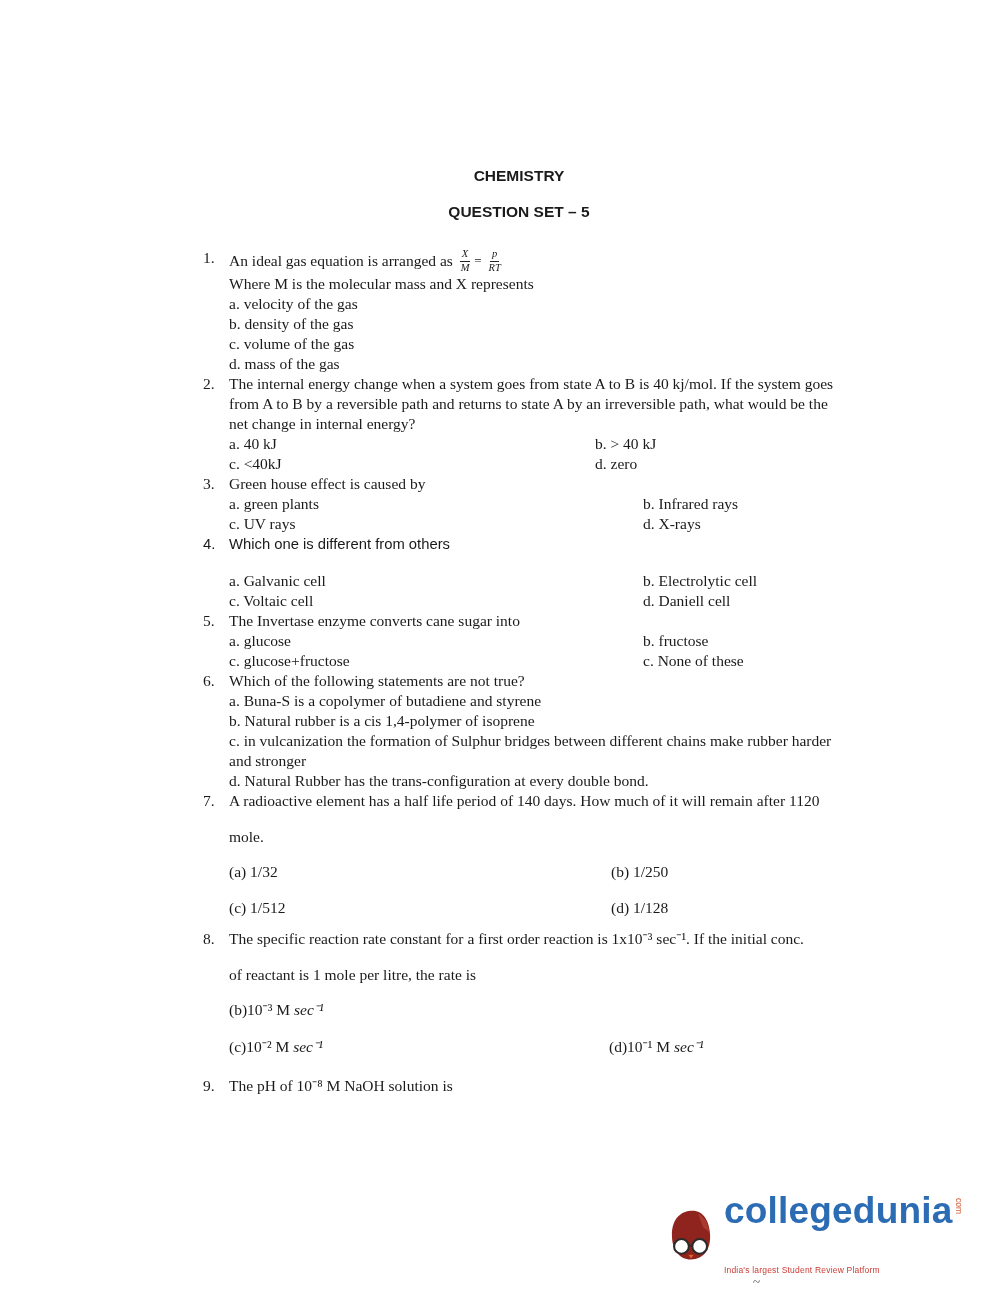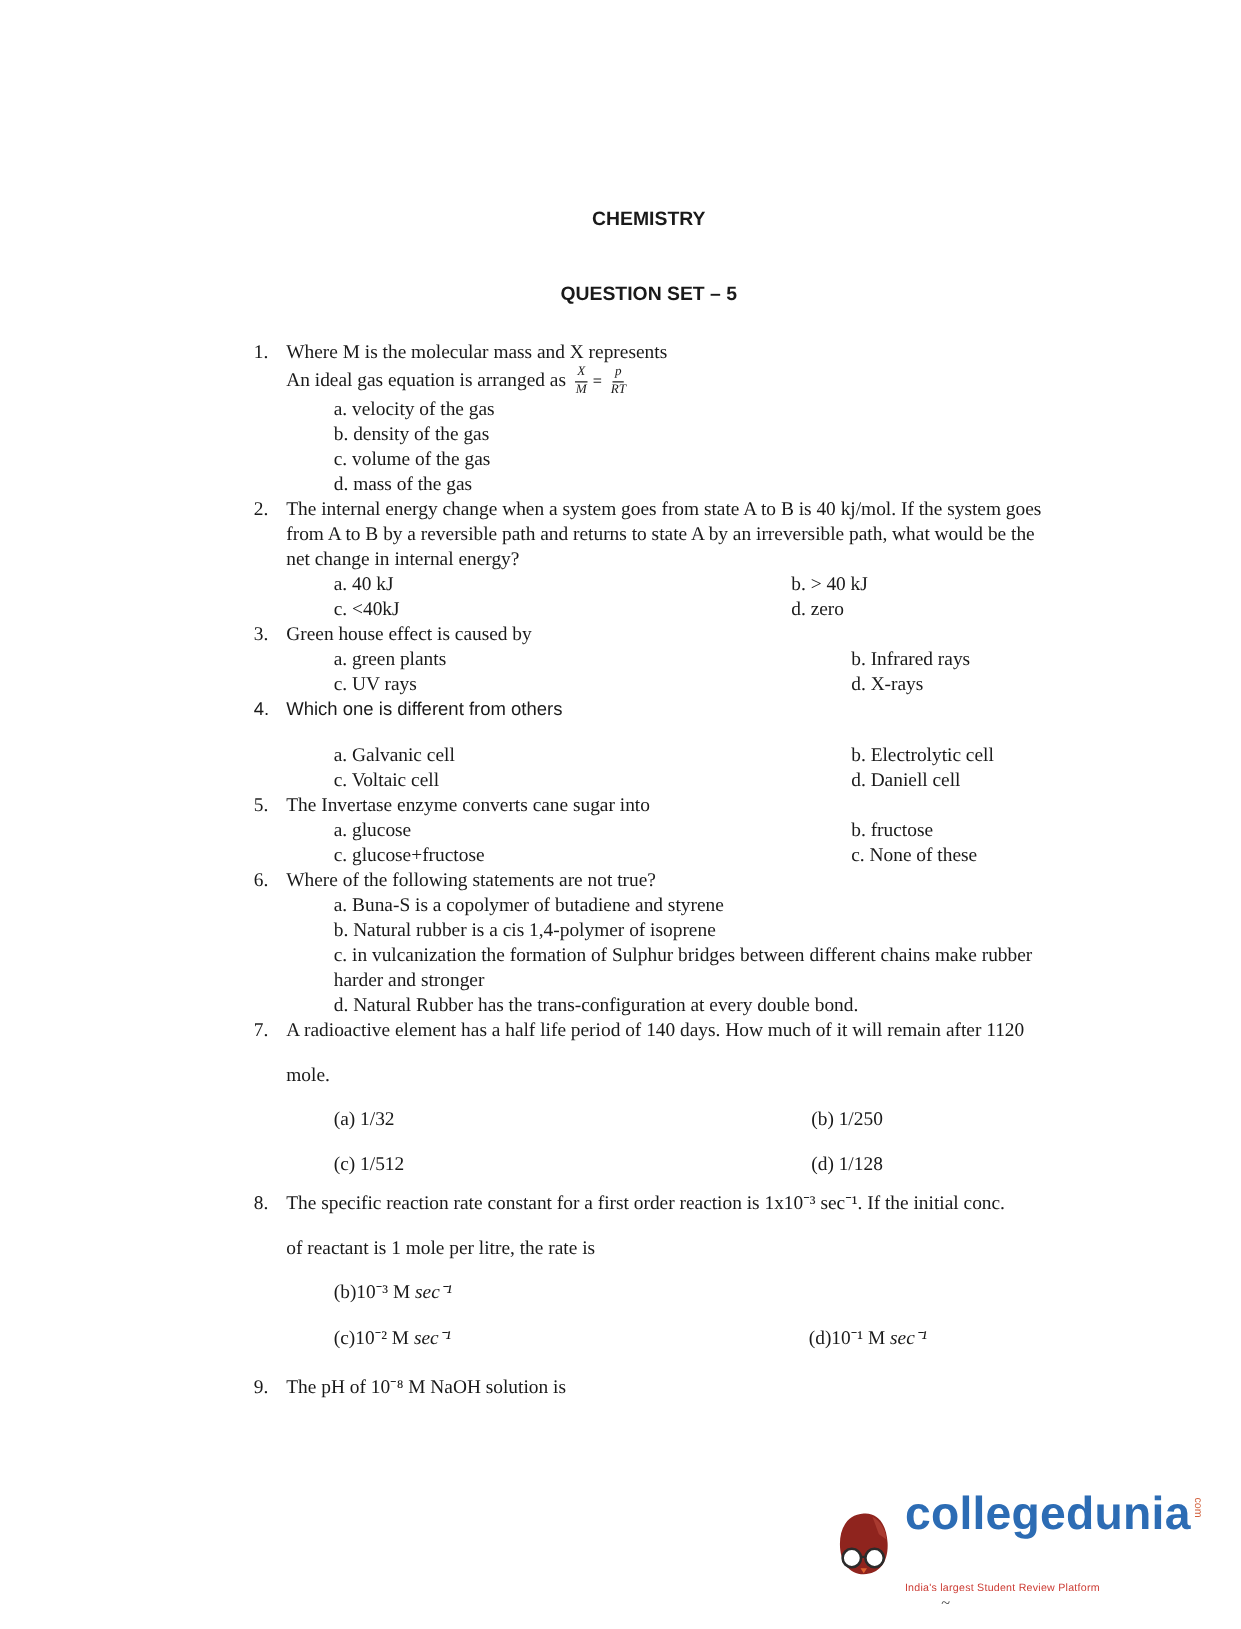--- a/index.html
+++ b/index.html
@@ -12,28 +12,28 @@
     overflow:hidden;
   }
   .page { position:absolute; left:203px; top:166px; width:632px; }
 
   .heading {
     text-align:center;
     font-family:"Liberation Sans", sans-serif;
     font-weight:bold; font-size:15.5px;
     line-height:20px;
   }
-  .title { margin-bottom:40px; }
+  .title { margin-bottom:16px; }
   .subtitle { margin-bottom:26px; }
 
   .q { display:flex; }
   .qnum { width:26px; flex-shrink:0; line-height:20px; }
   .qbody { flex:1; min-width:0; }
   .qline { line-height:20px; }
-  .opt { line-height:20px; display:block;margin-left:38px; }
+  .opt { line-height:20px; display:block; }
   .nowrap { white-space:nowrap; }
 
   .grid2 { display:grid; }
   .g366 { grid-template-columns:366px auto; }
   .g382 { grid-template-columns:382px auto; }
   .g380 { grid-template-columns:380px auto; }
   .g414 { grid-template-columns:414px auto; }
 
   .sans { font-family:"Liberation Sans", sans-serif; font-size:14.8px; }
 
@@ -84,33 +84,33 @@
 <body>
 
 <div class="page">
 
   <div class="heading title">CHEMISTRY</div>
   <div class="heading subtitle">QUESTION SET – 5</div>
 
   <div class="q">
     <span class="qnum">1.</span>
     <div class="qbody">
-      <div class="qline">Where M is the molecular mass and X represents</div>
       <div class="qline formula-line">
         <span>An ideal gas equation is arranged as</span>
         <span class="frac">
             <span class="ftop">X</span>
             <span class="fbot">M</span>
           </span>
         <span class="feq">=</span>
         <span class="frac">
             <span class="ftop">p</span>
             <span class="fbot">RT</span>
           </span>
       </div>
+      <div class="qline">Where M is the molecular mass and X represents</div>
       <span class="opt">a. velocity of the gas</span>
       <span class="opt">b. density of the gas</span>
       <span class="opt">c. volume of the gas</span>
       <span class="opt">d. mass of the gas</span>
     </div>
   </div>
 
   <div class="q">
     <span class="qnum">2.</span>
     <div class="qbody">
@@ -159,21 +159,21 @@
         <span class="opt">b. fructose</span>
         <span class="opt">c. glucose+fructose</span>
         <span class="opt">c. None of these</span>
       </div>
     </div>
   </div>
 
   <div class="q">
     <span class="qnum">6.</span>
     <div class="qbody">
-      <div class="qline">Where of the following statements are not true?</div>
+      <div class="qline">Which of the following statements are not true?</div>
       <span class="opt">a. Buna-S is a copolymer of butadiene and styrene</span>
       <span class="opt">b. Natural rubber is a cis 1,4-polymer of isoprene</span>
       <span class="opt">c. in vulcanization the formation of Sulphur bridges between  different chains make rubber harder and stronger</span>
       <span class="opt">d. Natural Rubber has the trans-configuration at every double bond.</span>
     </div>
   </div>
 
   <div class="q">
     <span class="qnum">7.</span>
     <div class="qbody">

